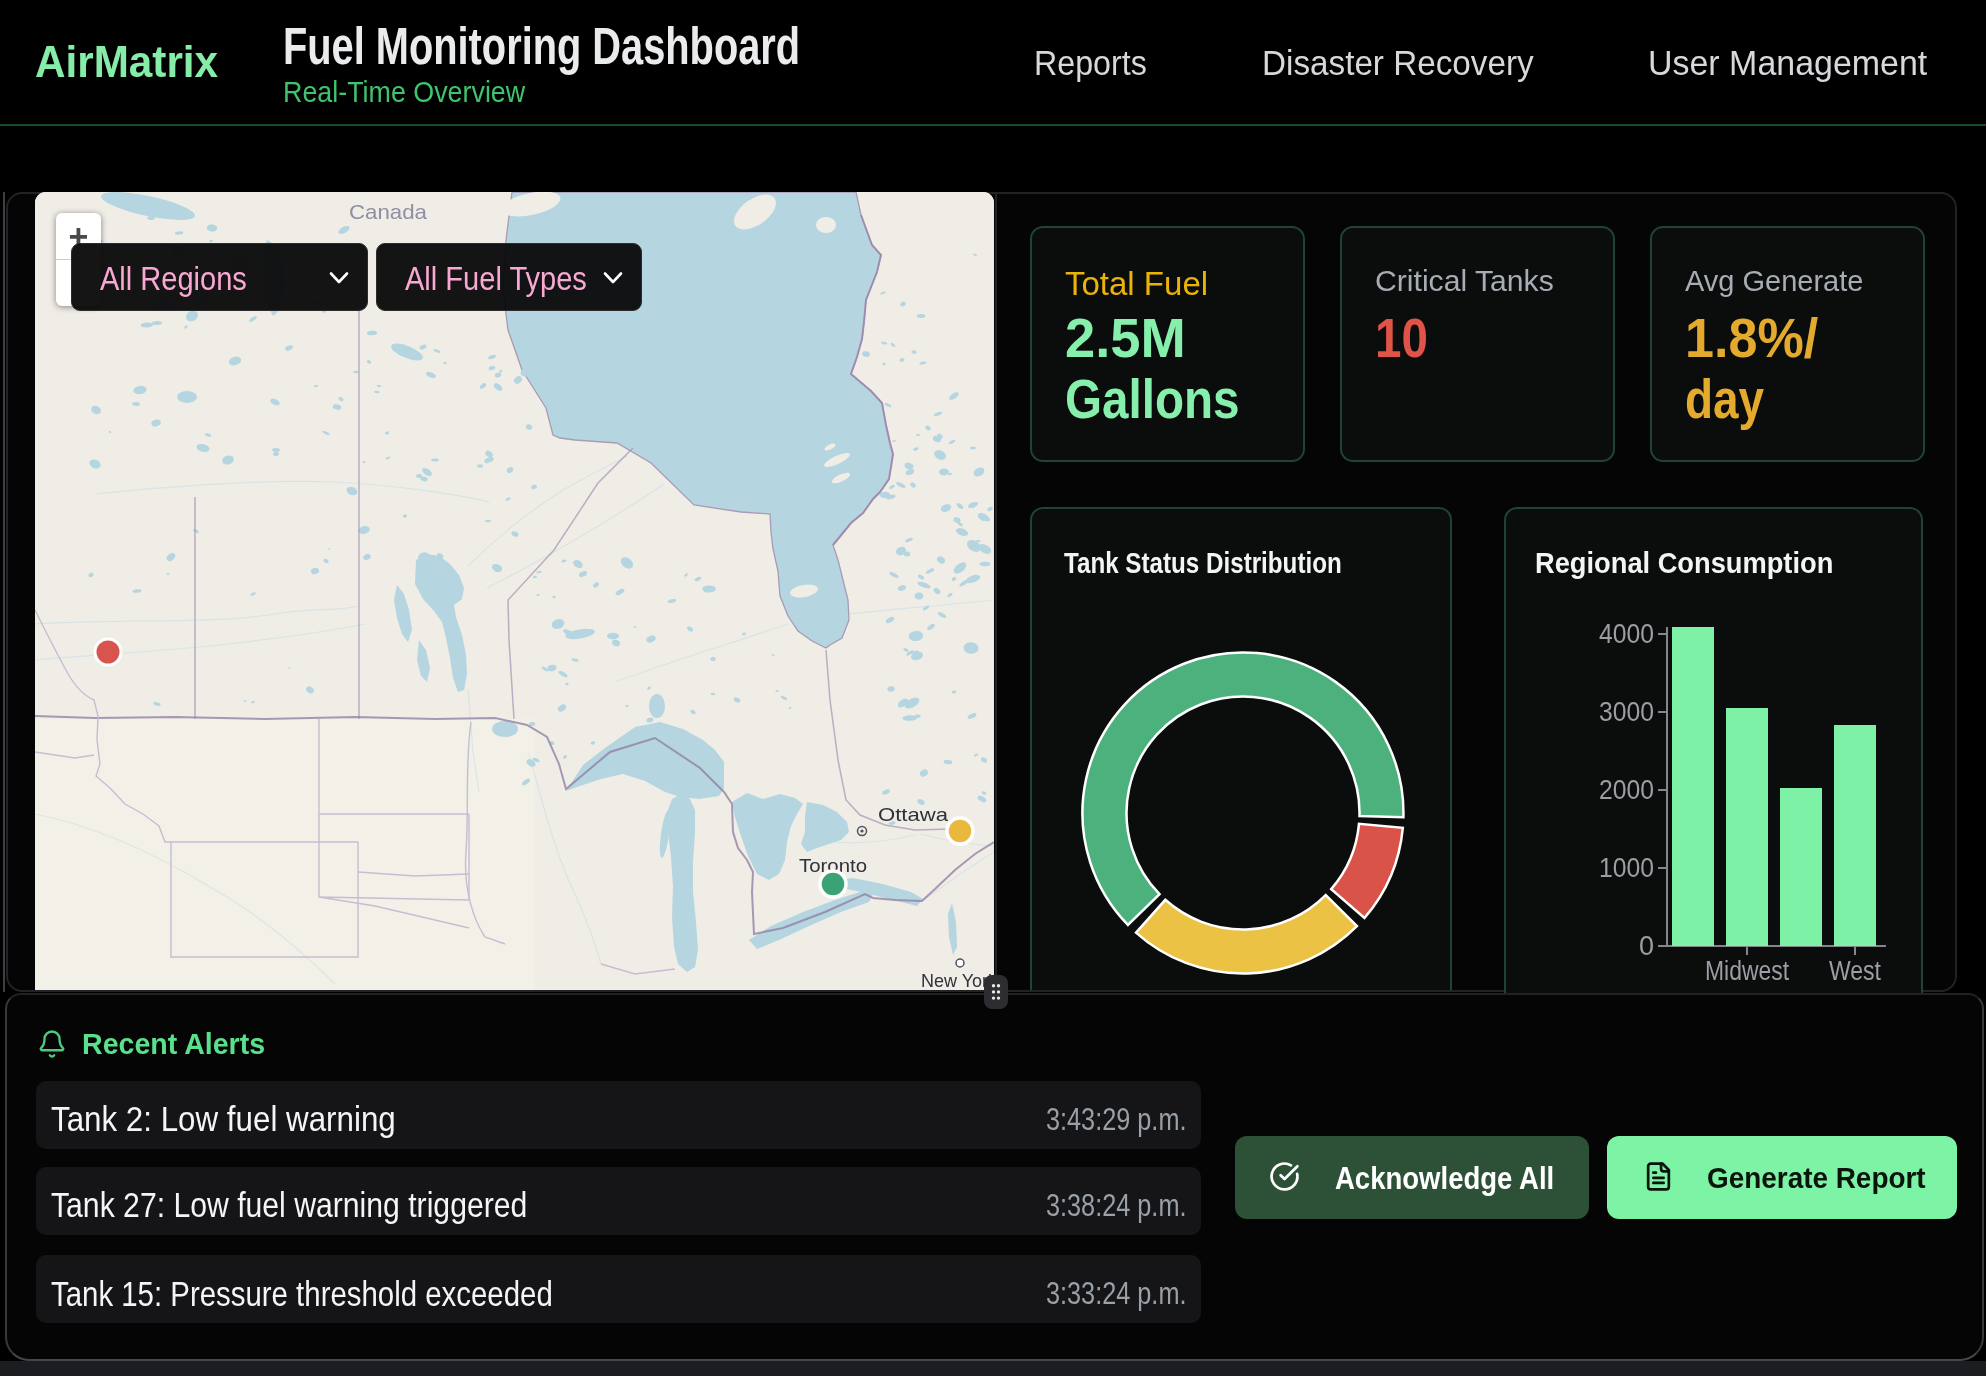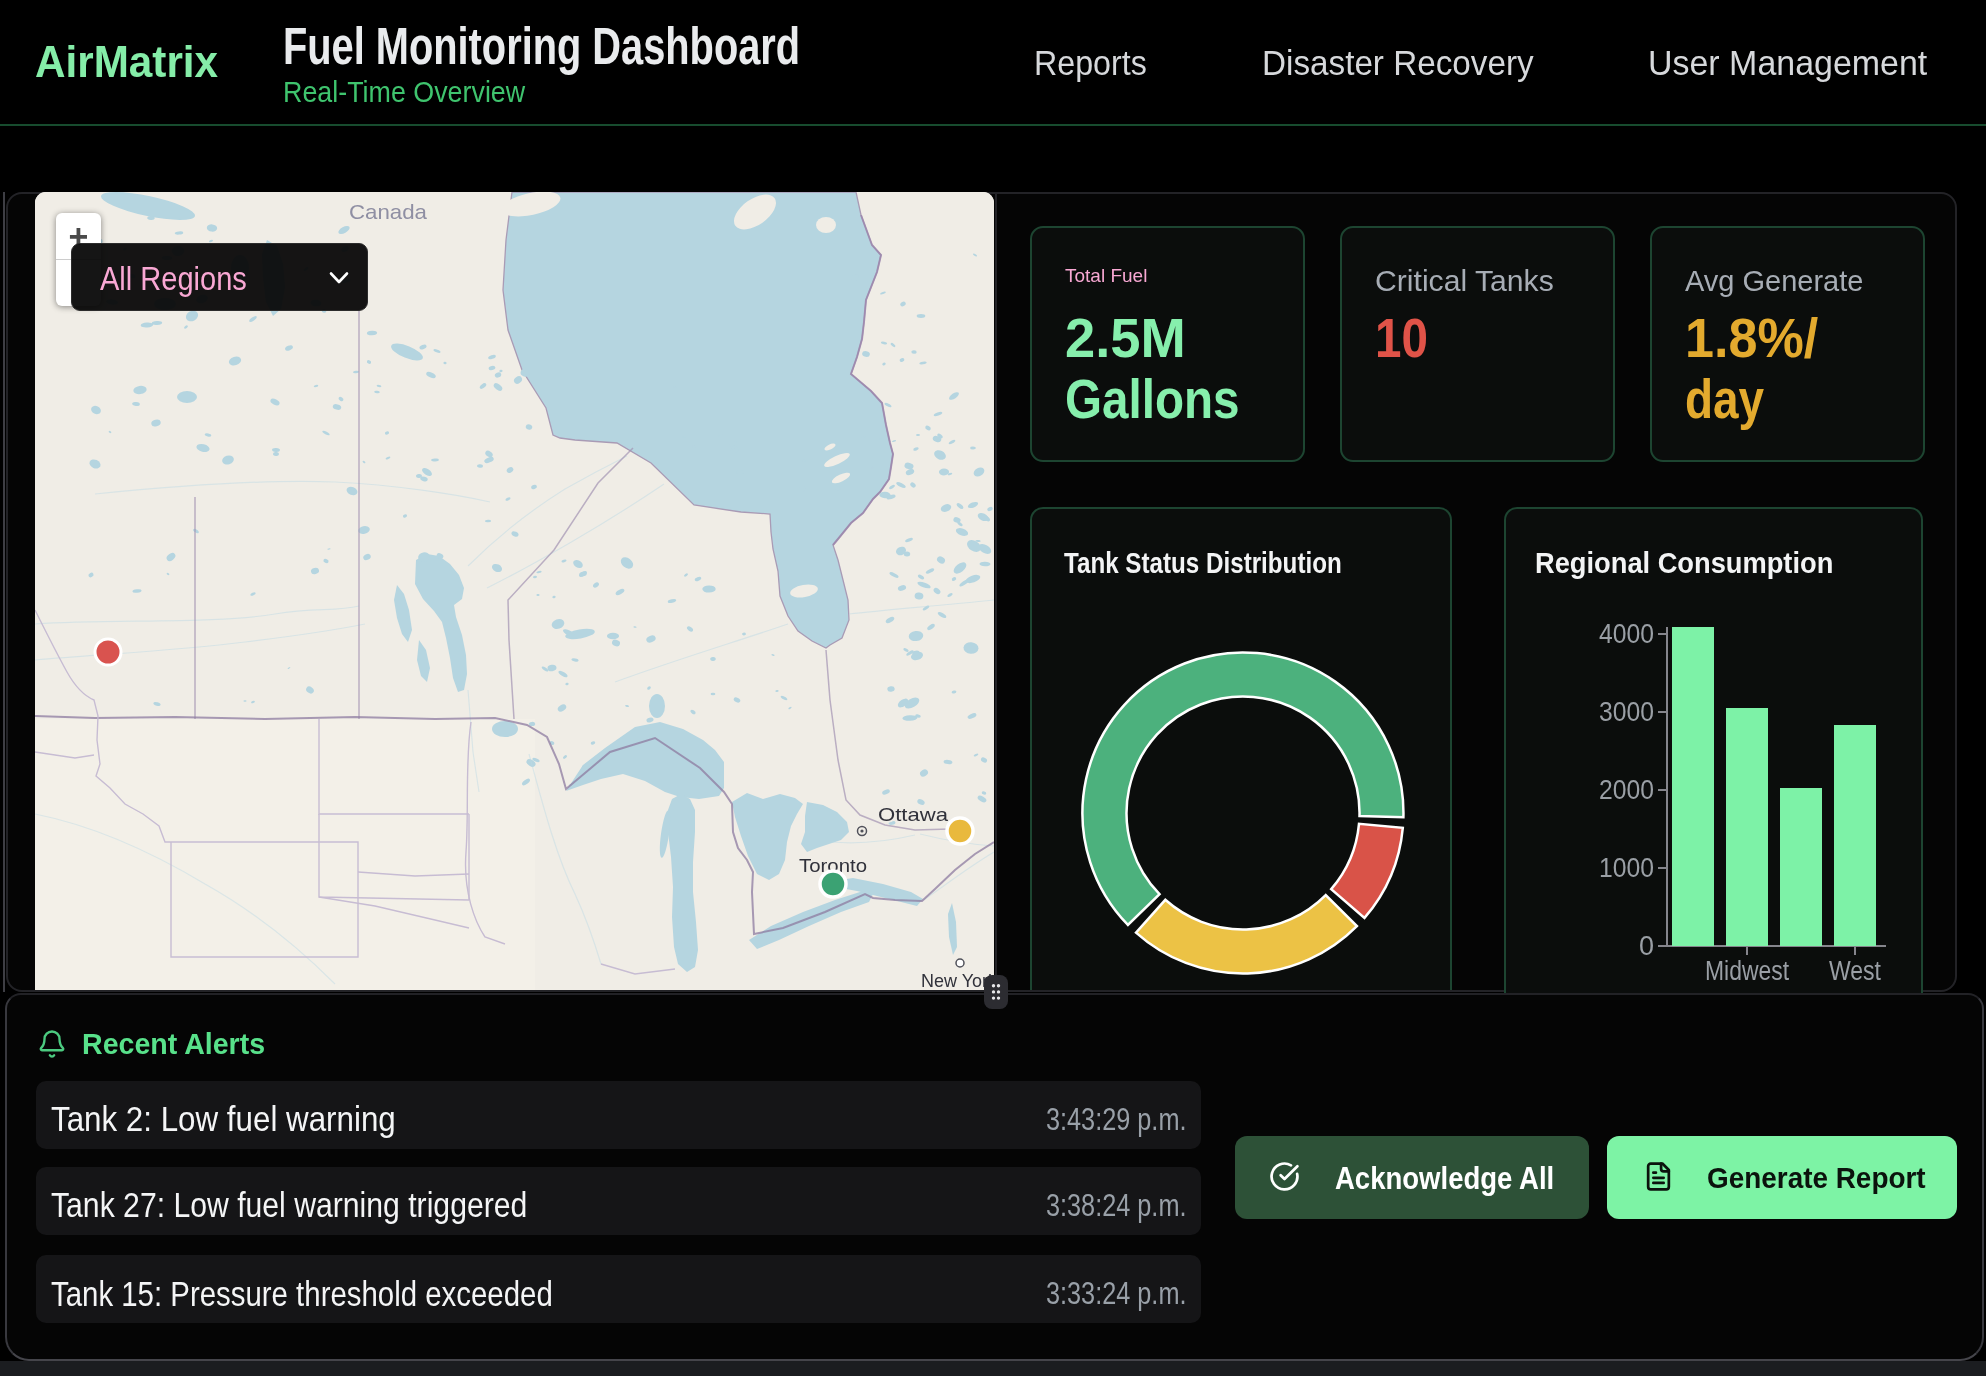--- a/index.html
+++ b/index.html
@@ -390,25 +390,31 @@
   <div id="zoomctl">
       <div class="plus">+</div>
       <div class="hr"></div>
     </div>
   <div class="pill" style="left:71px; top:243px; width:297px;">
       <div class="pt">All Regions</div>
     <svg width="22" height="14" viewBox="0 0 22 14">
         <polyline points="3,2.5 11,11 19,2.5" fill="none" stroke="#fff" stroke-width="2.6" stroke-linecap="round" stroke-linejoin="round"></polyline>
       </svg>
     </div>
+  <div class="pill" style="left:376px; top:243px; width:266px;">
+      <div class="pt">All Fuel Types</div>
+    <svg width="22" height="14" viewBox="0 0 22 14">
+        <polyline points="3,2.5 11,11 19,2.5" fill="none" stroke="#fff" stroke-width="2.6" stroke-linecap="round" stroke-linejoin="round"></polyline>
+      </svg>
+    </div>
 
   <div class="card" style="left:1030px; top:226px; width:275px; height:236px;"></div>
   <div class="card" style="left:1340px; top:226px; width:275px; height:236px;"></div>
   <div class="card" style="left:1650px; top:226px; width:275px; height:236px;"></div>
-  <div style="position:absolute; left:1065px; top:265px; font-size:19px; font-weight:normal; color:#f9a8d4; white-space:nowrap; transform:scaleX(1.0); transform-origin:left top; line-height:1.15; ">Total Fuel</div>
+  <div style="position:absolute; left:1065px; top:265px; font-size:33px; font-weight:normal; color:#eab308; white-space:nowrap; transform:scaleX(1.0); transform-origin:left top; line-height:1.15; ">Total Fuel</div>
     <div style="position:absolute; left:1065px; top:306px; font-size:56px; font-weight:bold; color:#86efac; white-space:nowrap; transform:scaleX(0.97); transform-origin:left top; line-height:1.15; ">2.5M</div>
     <div style="position:absolute; left:1065px; top:367px; font-size:56px; font-weight:bold; color:#86efac; white-space:nowrap; transform:scaleX(0.85); transform-origin:left top; line-height:1.15; ">Gallons</div>
     <div style="position:absolute; left:1375px; top:265px; font-size:29px; font-weight:normal; color:#a7adb5; white-space:nowrap; transform:scaleX(1.04); transform-origin:left top; line-height:1.15; ">Critical Tanks</div>
     <div style="position:absolute; left:1375px; top:306px; font-size:56px; font-weight:bold; color:#e05348; white-space:nowrap; transform:scaleX(0.85); transform-origin:left top; line-height:1.15; ">10</div>
     <div style="position:absolute; left:1685px; top:265px; font-size:29px; font-weight:normal; color:#a7adb5; white-space:nowrap; transform:scaleX(1.0); transform-origin:left top; line-height:1.15; ">Avg Generate</div>
     <div style="position:absolute; left:1685px; top:306px; font-size:56px; font-weight:bold; color:#e3aa2e; white-space:nowrap; transform:scaleX(0.93); transform-origin:left top; line-height:1.15; ">1.8%/</div>
     <div style="position:absolute; left:1685px; top:367px; font-size:56px; font-weight:bold; color:#e3aa2e; white-space:nowrap; transform:scaleX(0.82); transform-origin:left top; line-height:1.15; ">day</div>
 
   <div class="card" style="left:1030px; top:507px; width:422px; height:483px; border-radius:13px 13px 0 0; border-bottom:none;">
     <svg width="422" height="479" viewBox="0 0 422 479" style="position:absolute; left:0; top:0;">

